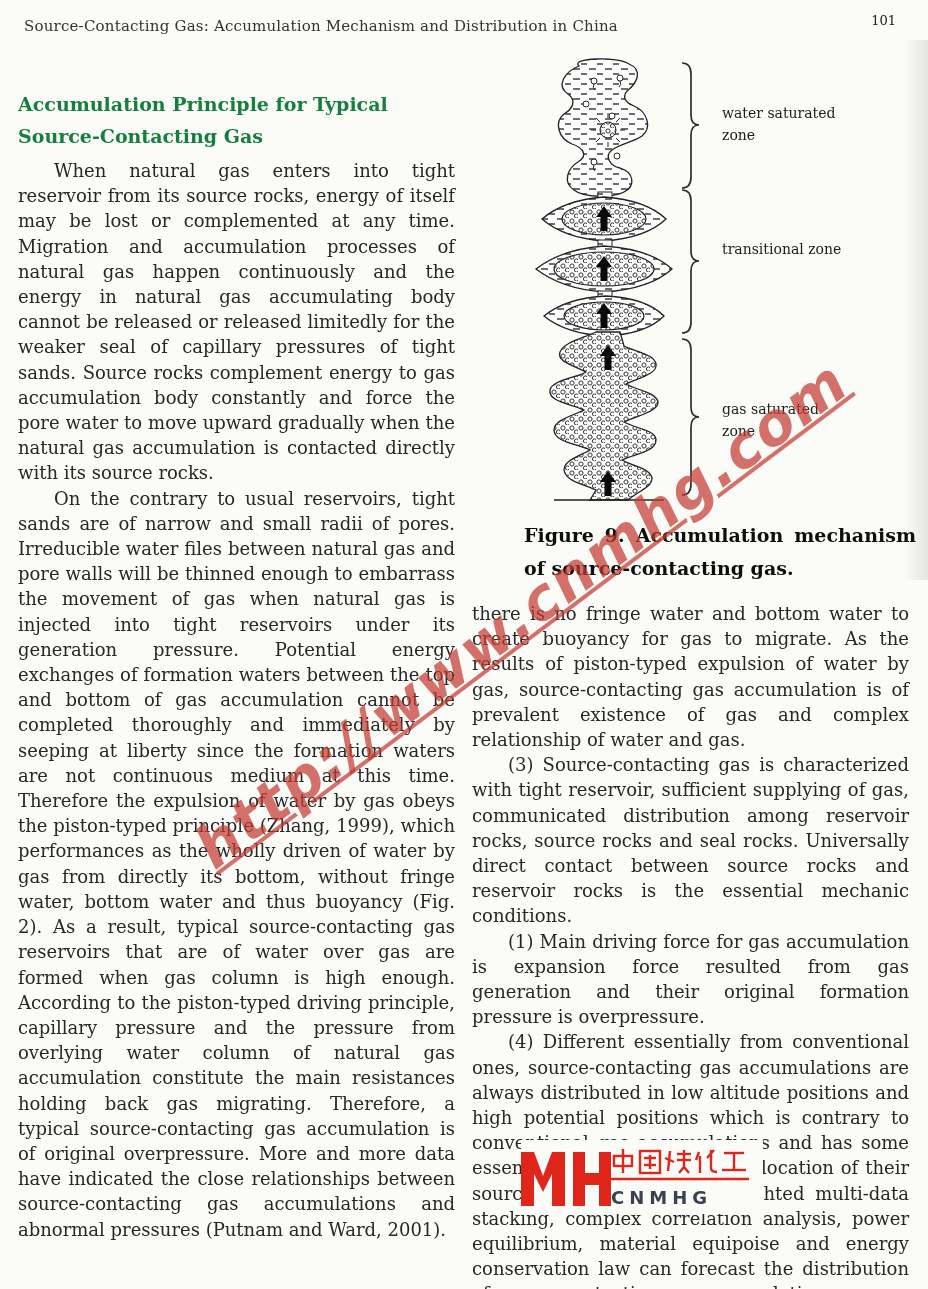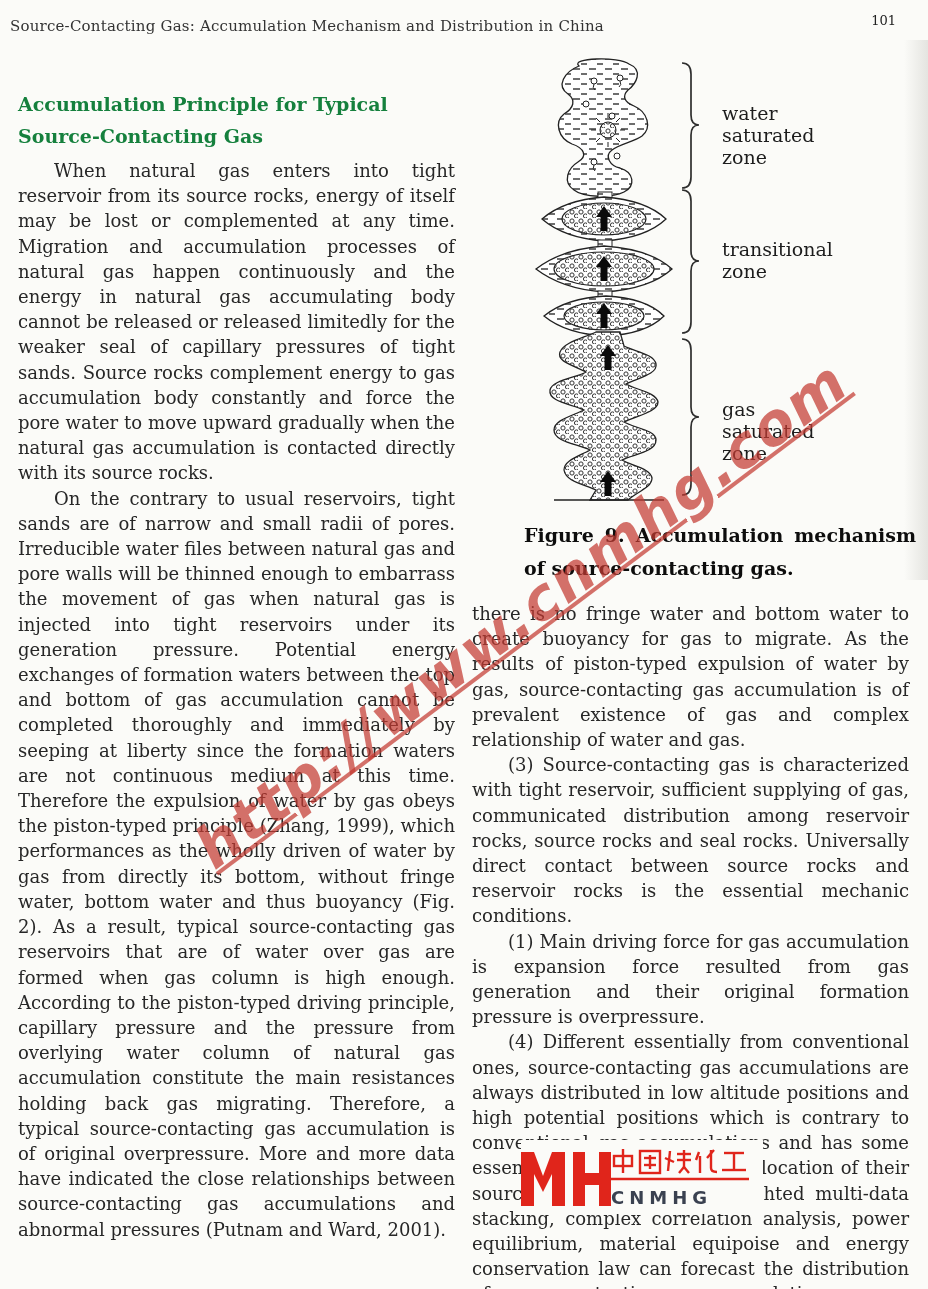--- a/index.html
+++ b/index.html
@@ -4,37 +4,37 @@
 <style>
   html,body{margin:0;padding:0;background:#888;}
   #page{
     position:relative; width:928px; height:1289px; margin:0 auto;
     background:#fbfbf8; overflow:hidden;
     font-family:"DejaVu Serif","Liberation Serif",serif;
     color:#272727;
   }
   .abs{position:absolute;}
   
-  #running-title{left:10px; top:17px; font-size:15px; color:#333; letter-spacing:.2px;}
+  #running-title{left:24px; top:17px; font-size:15px; color:#333; letter-spacing:.2px;}
   #page-number{right:32px; top:13px; font-size:13px; color:#222;}
   
   .col{width:437px; font-size:18px; line-height:25.2px; text-align:justify;}
   .col p{margin:0; text-indent:2em;}
   .col p.noindent{text-indent:0;}
   .col h3{
     margin:26px 0 6px 0; font-size:19px; line-height:32px;
     font-weight:bold; color:#15803d; text-align:left;
   }
   #left-col{left:18px; top:62px;}
   #right-col{left:472px; top:601px;}
   
   #figure-wrap{left:524px; top:56px; width:392px; height:452px;}
   .zone-label{
     position:absolute; left:198px; width:125px;
-    font-size:19px; line-height:22px; color:#1d1d1d; text-align:left;
+    font-size:14px; line-height:22px; color:#1d1d1d; text-align:left;
   }
   #zone-label-water{top:46px;}
   #zone-label-transitional{top:182px;}
   #zone-label-gas{top:342px;}
   #figure-caption{
     left:524px; top:519px; width:392px;
     font-size:19px; line-height:33px; font-weight:bold; color:#0d0d0d;
     text-align:justify;
   }
   

